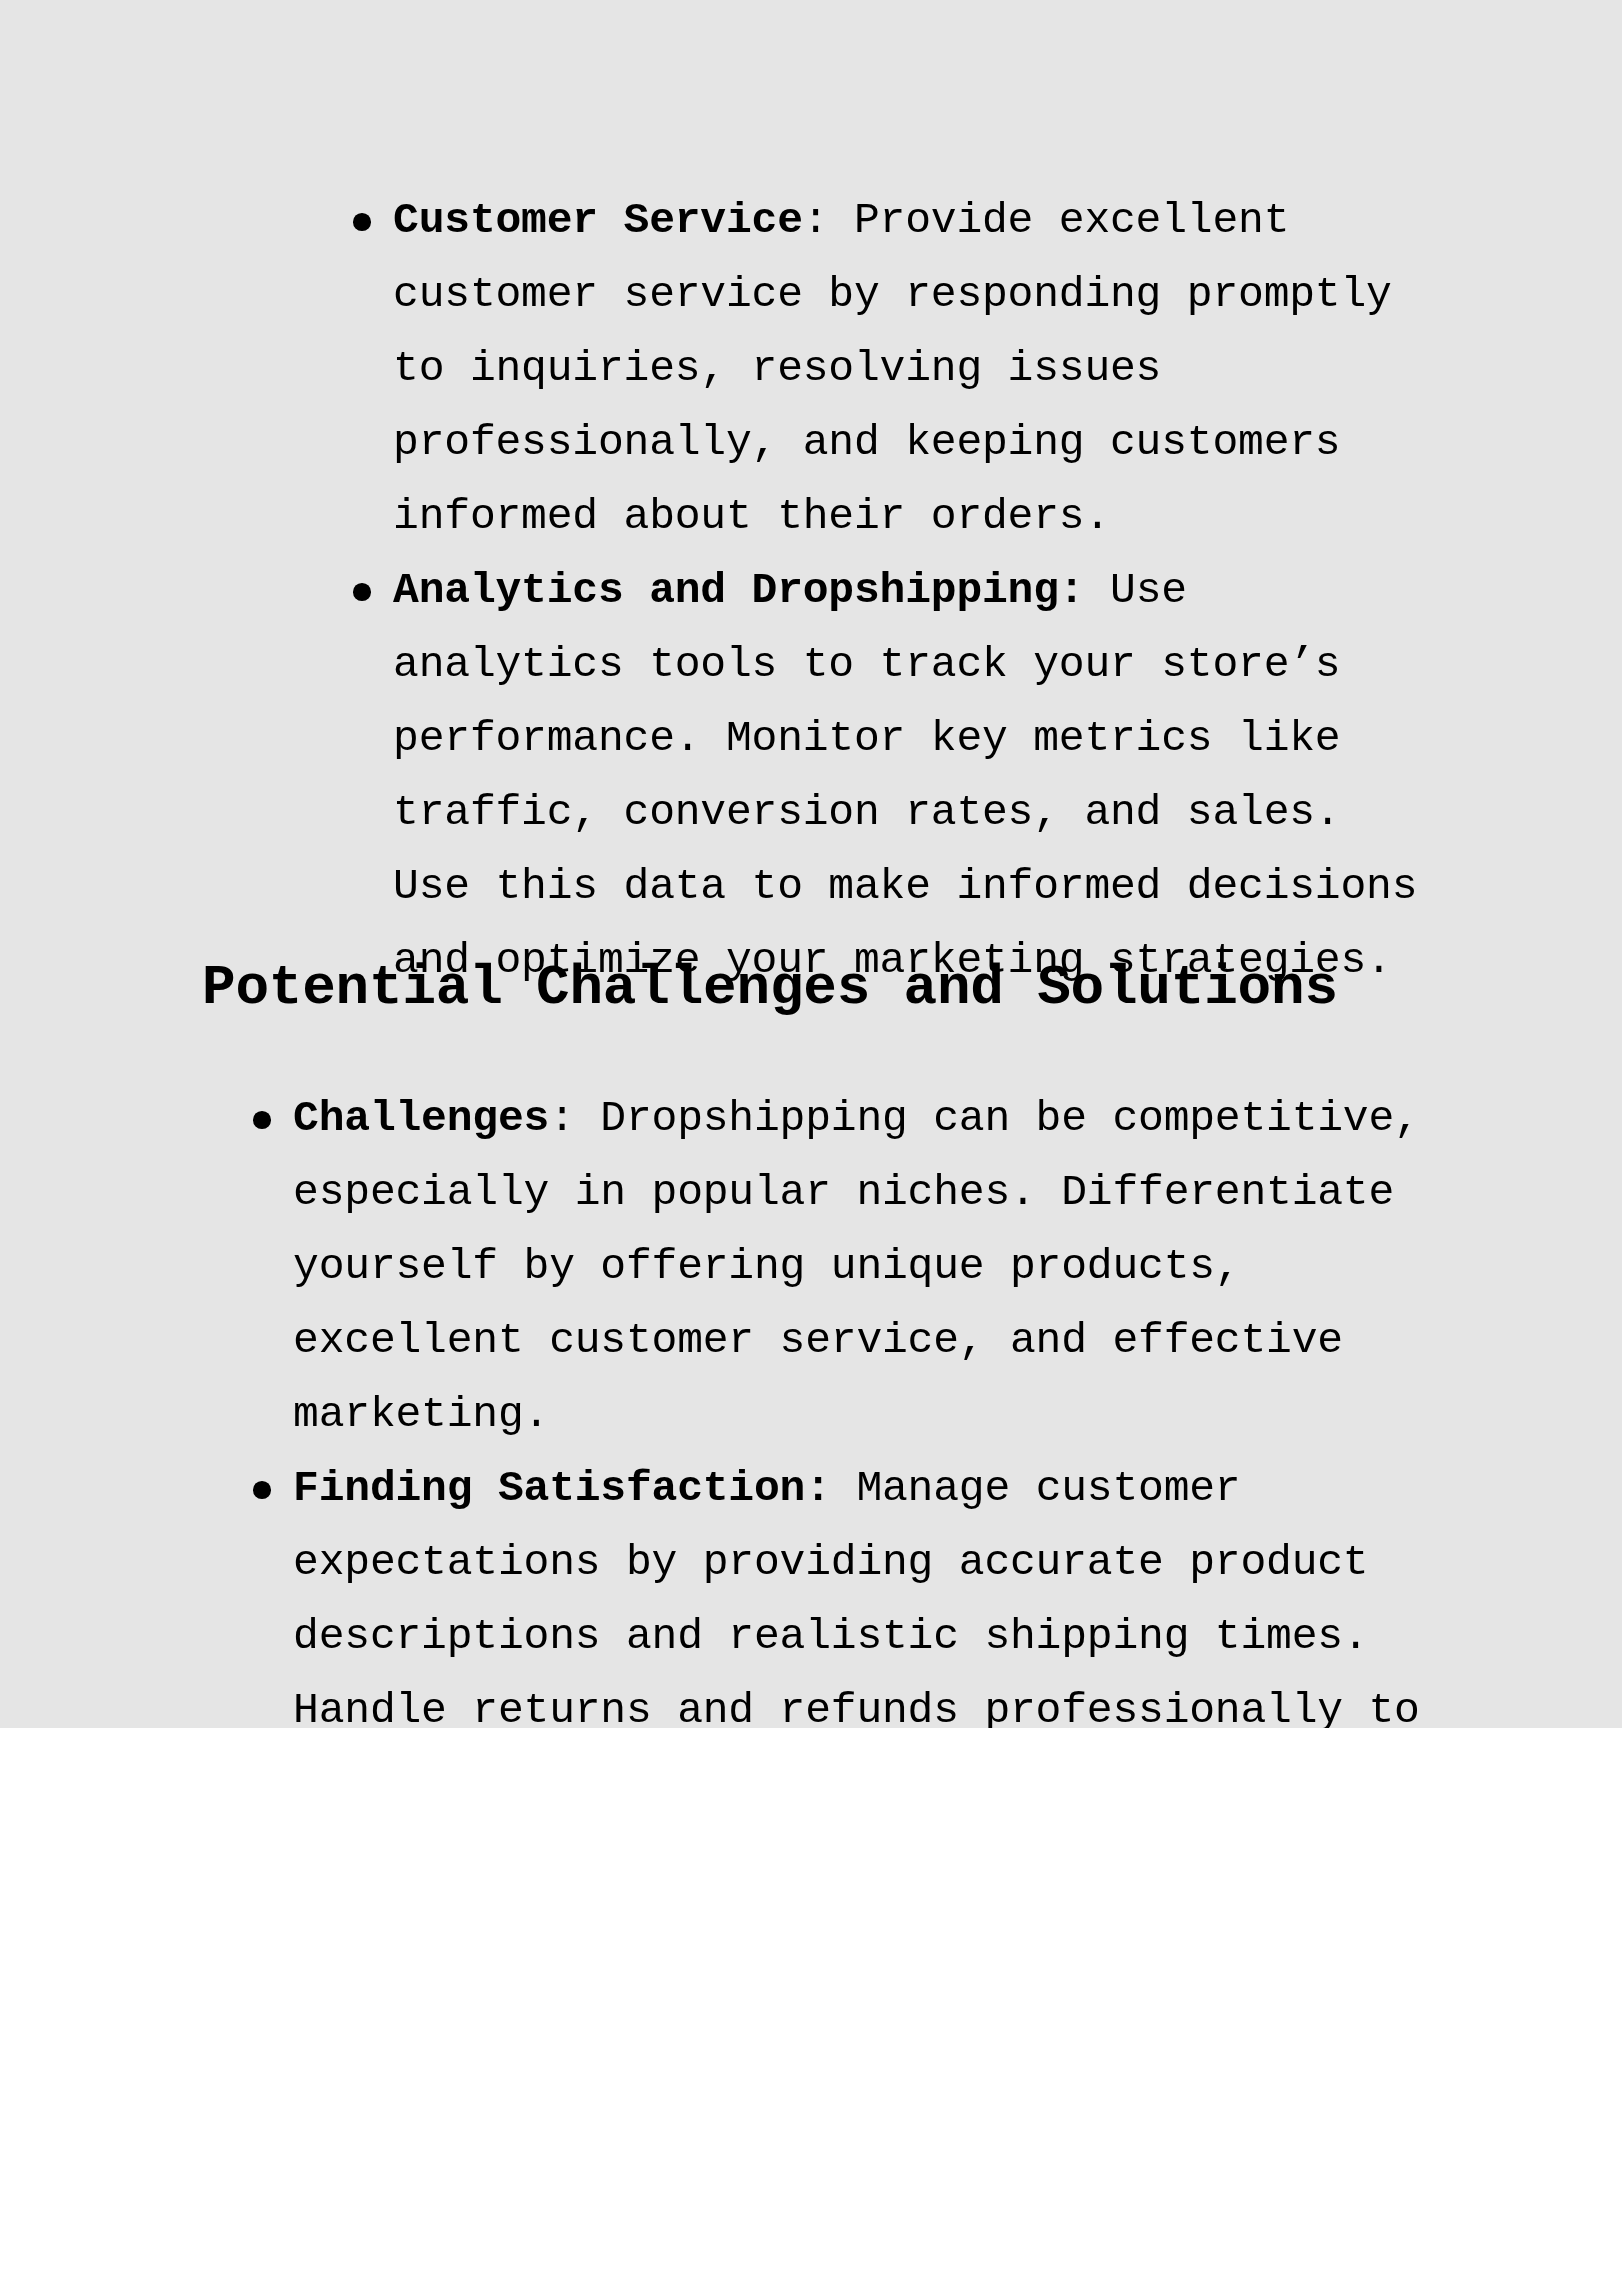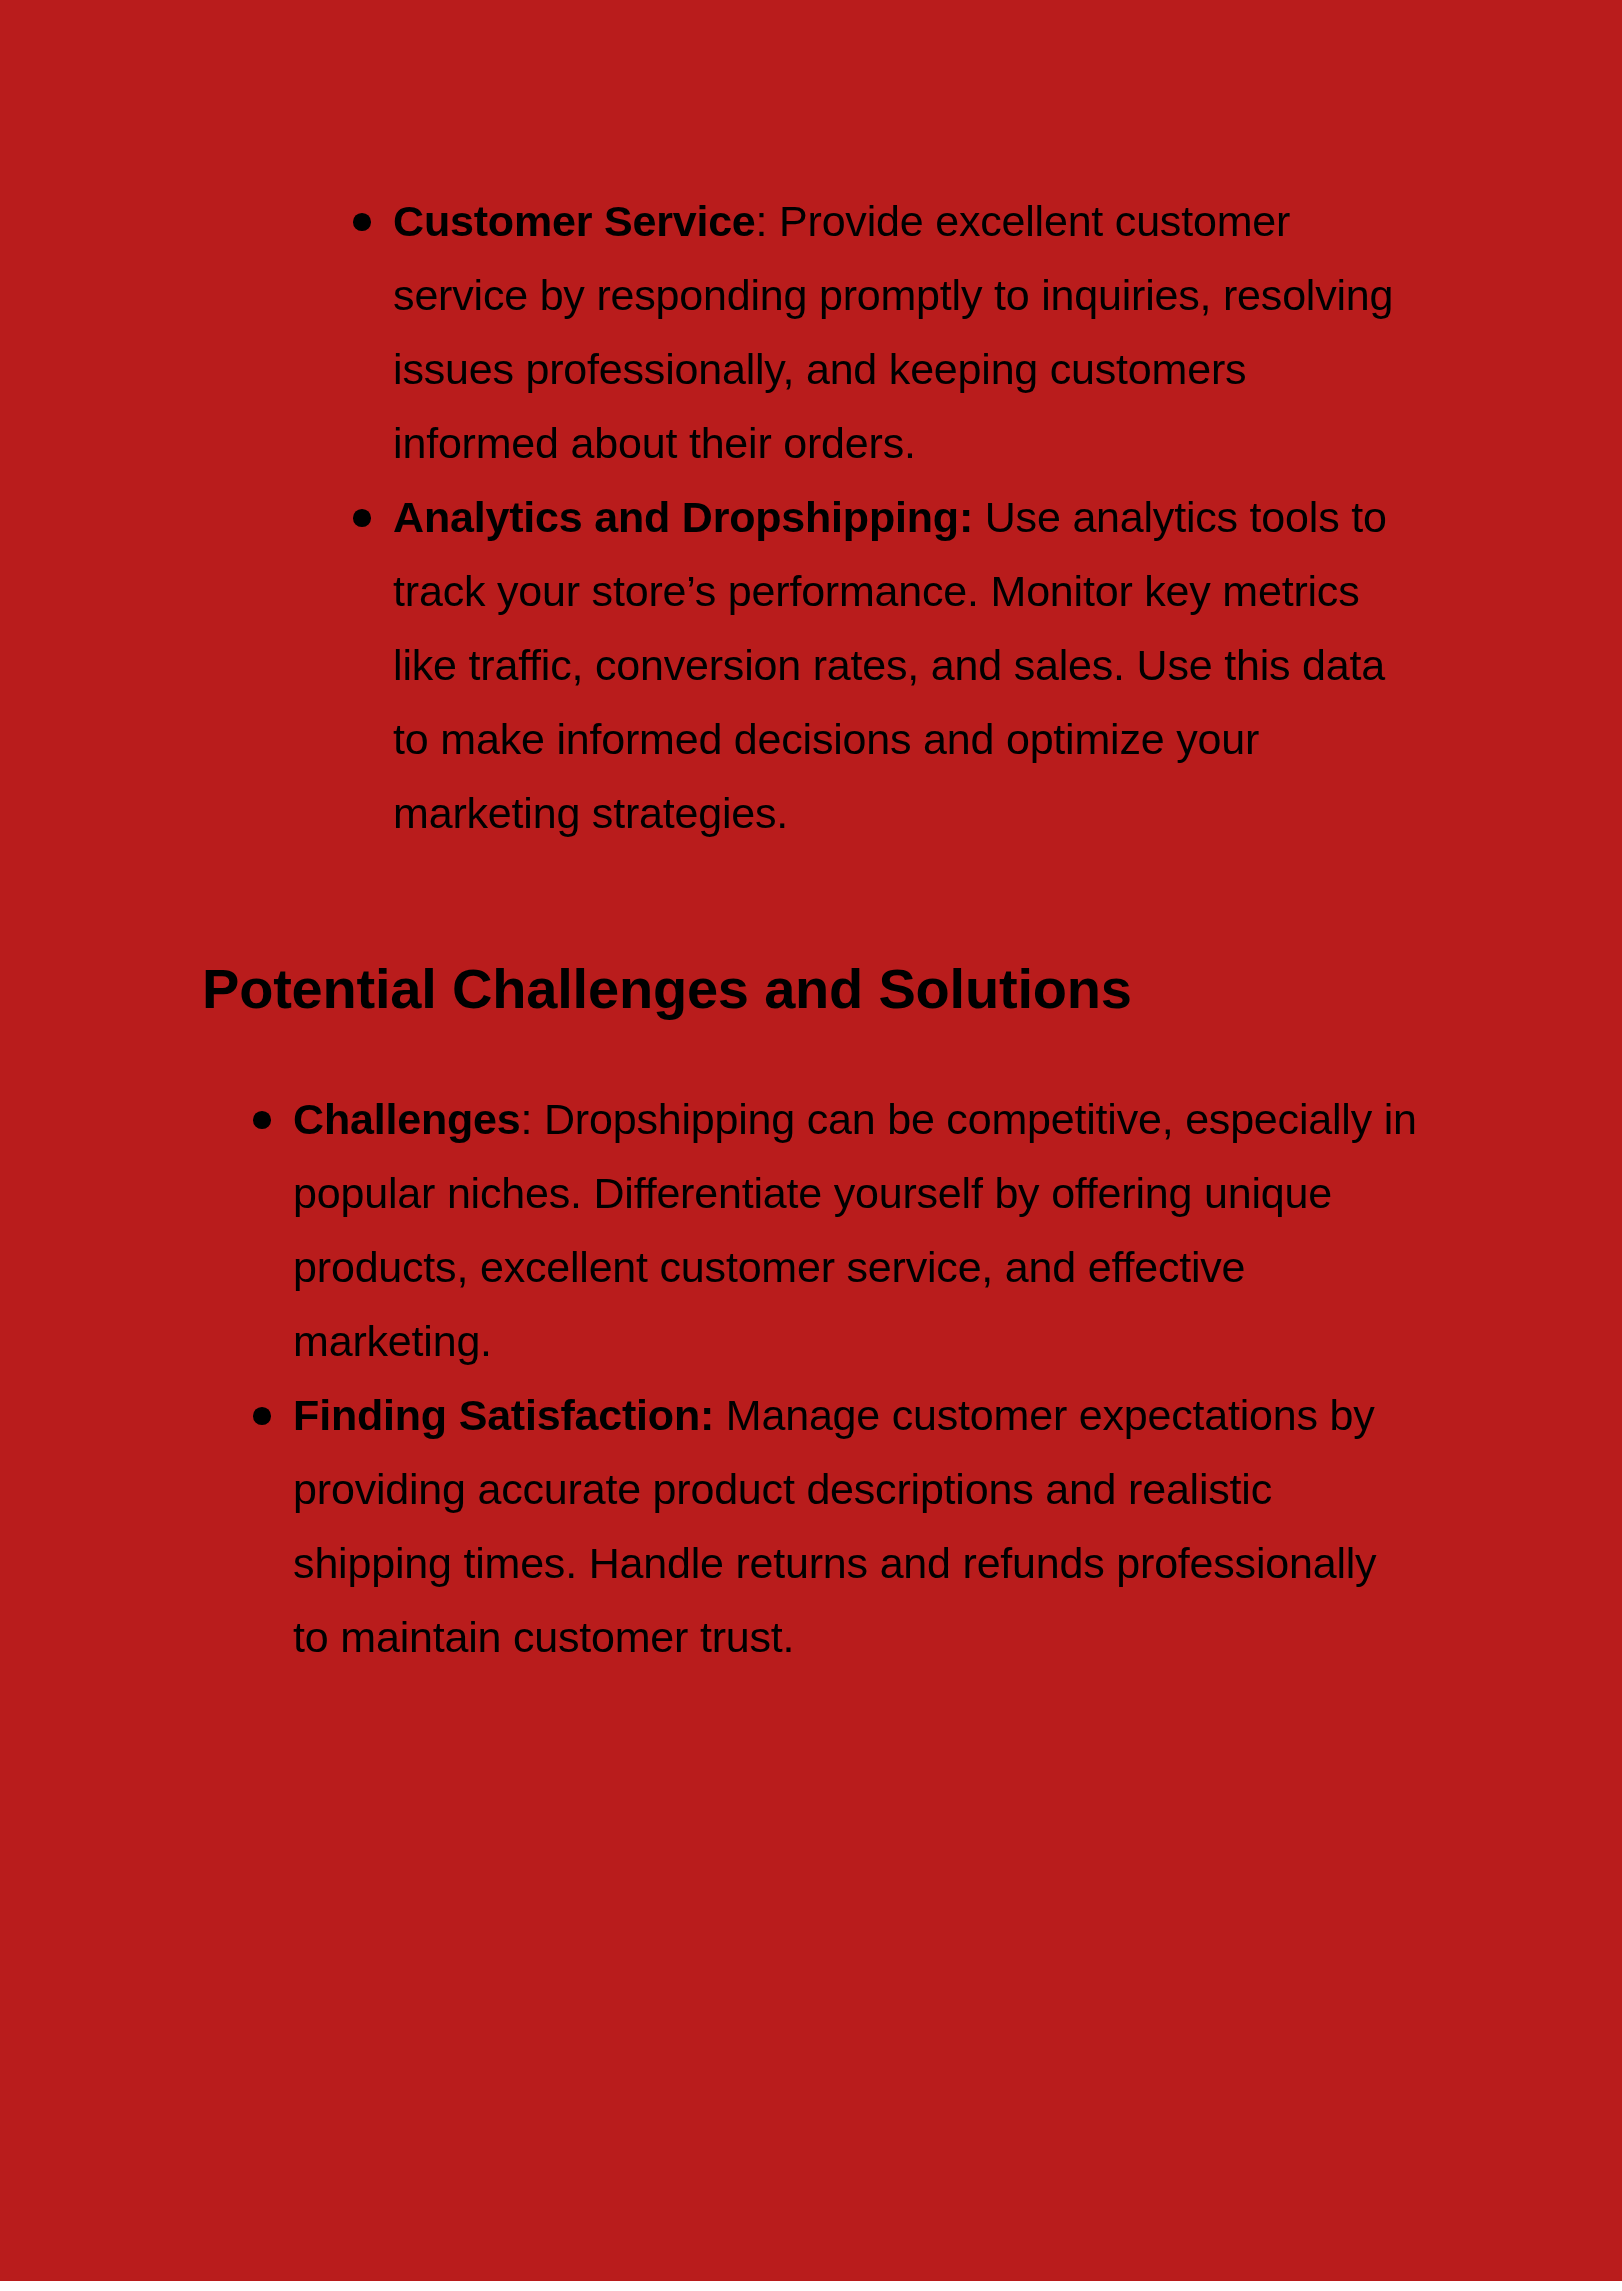--- a/index.html
+++ b/index.html
@@ -3,23 +3,23 @@
 <meta charset="utf-8">
 <style>
   html, body {
     margin: 0;
     padding: 0;
     background: #ffffff;
   }
   .page {
     position: relative;
     width: 1622px;
-    height: 2281px;
-    background: #b91c1c;
-    font-family: Liberation Sans, sans-serif;
+    height: 1728px;
+    background: #e5e5e5;
+    font-family: Liberation Mono, monospace;
     color: #000000;
     overflow: hidden;
   }
   .list {
     position: absolute;
   }
   .list-top {
     left: 353px;
     top: 184px;
     width: 1070px;

